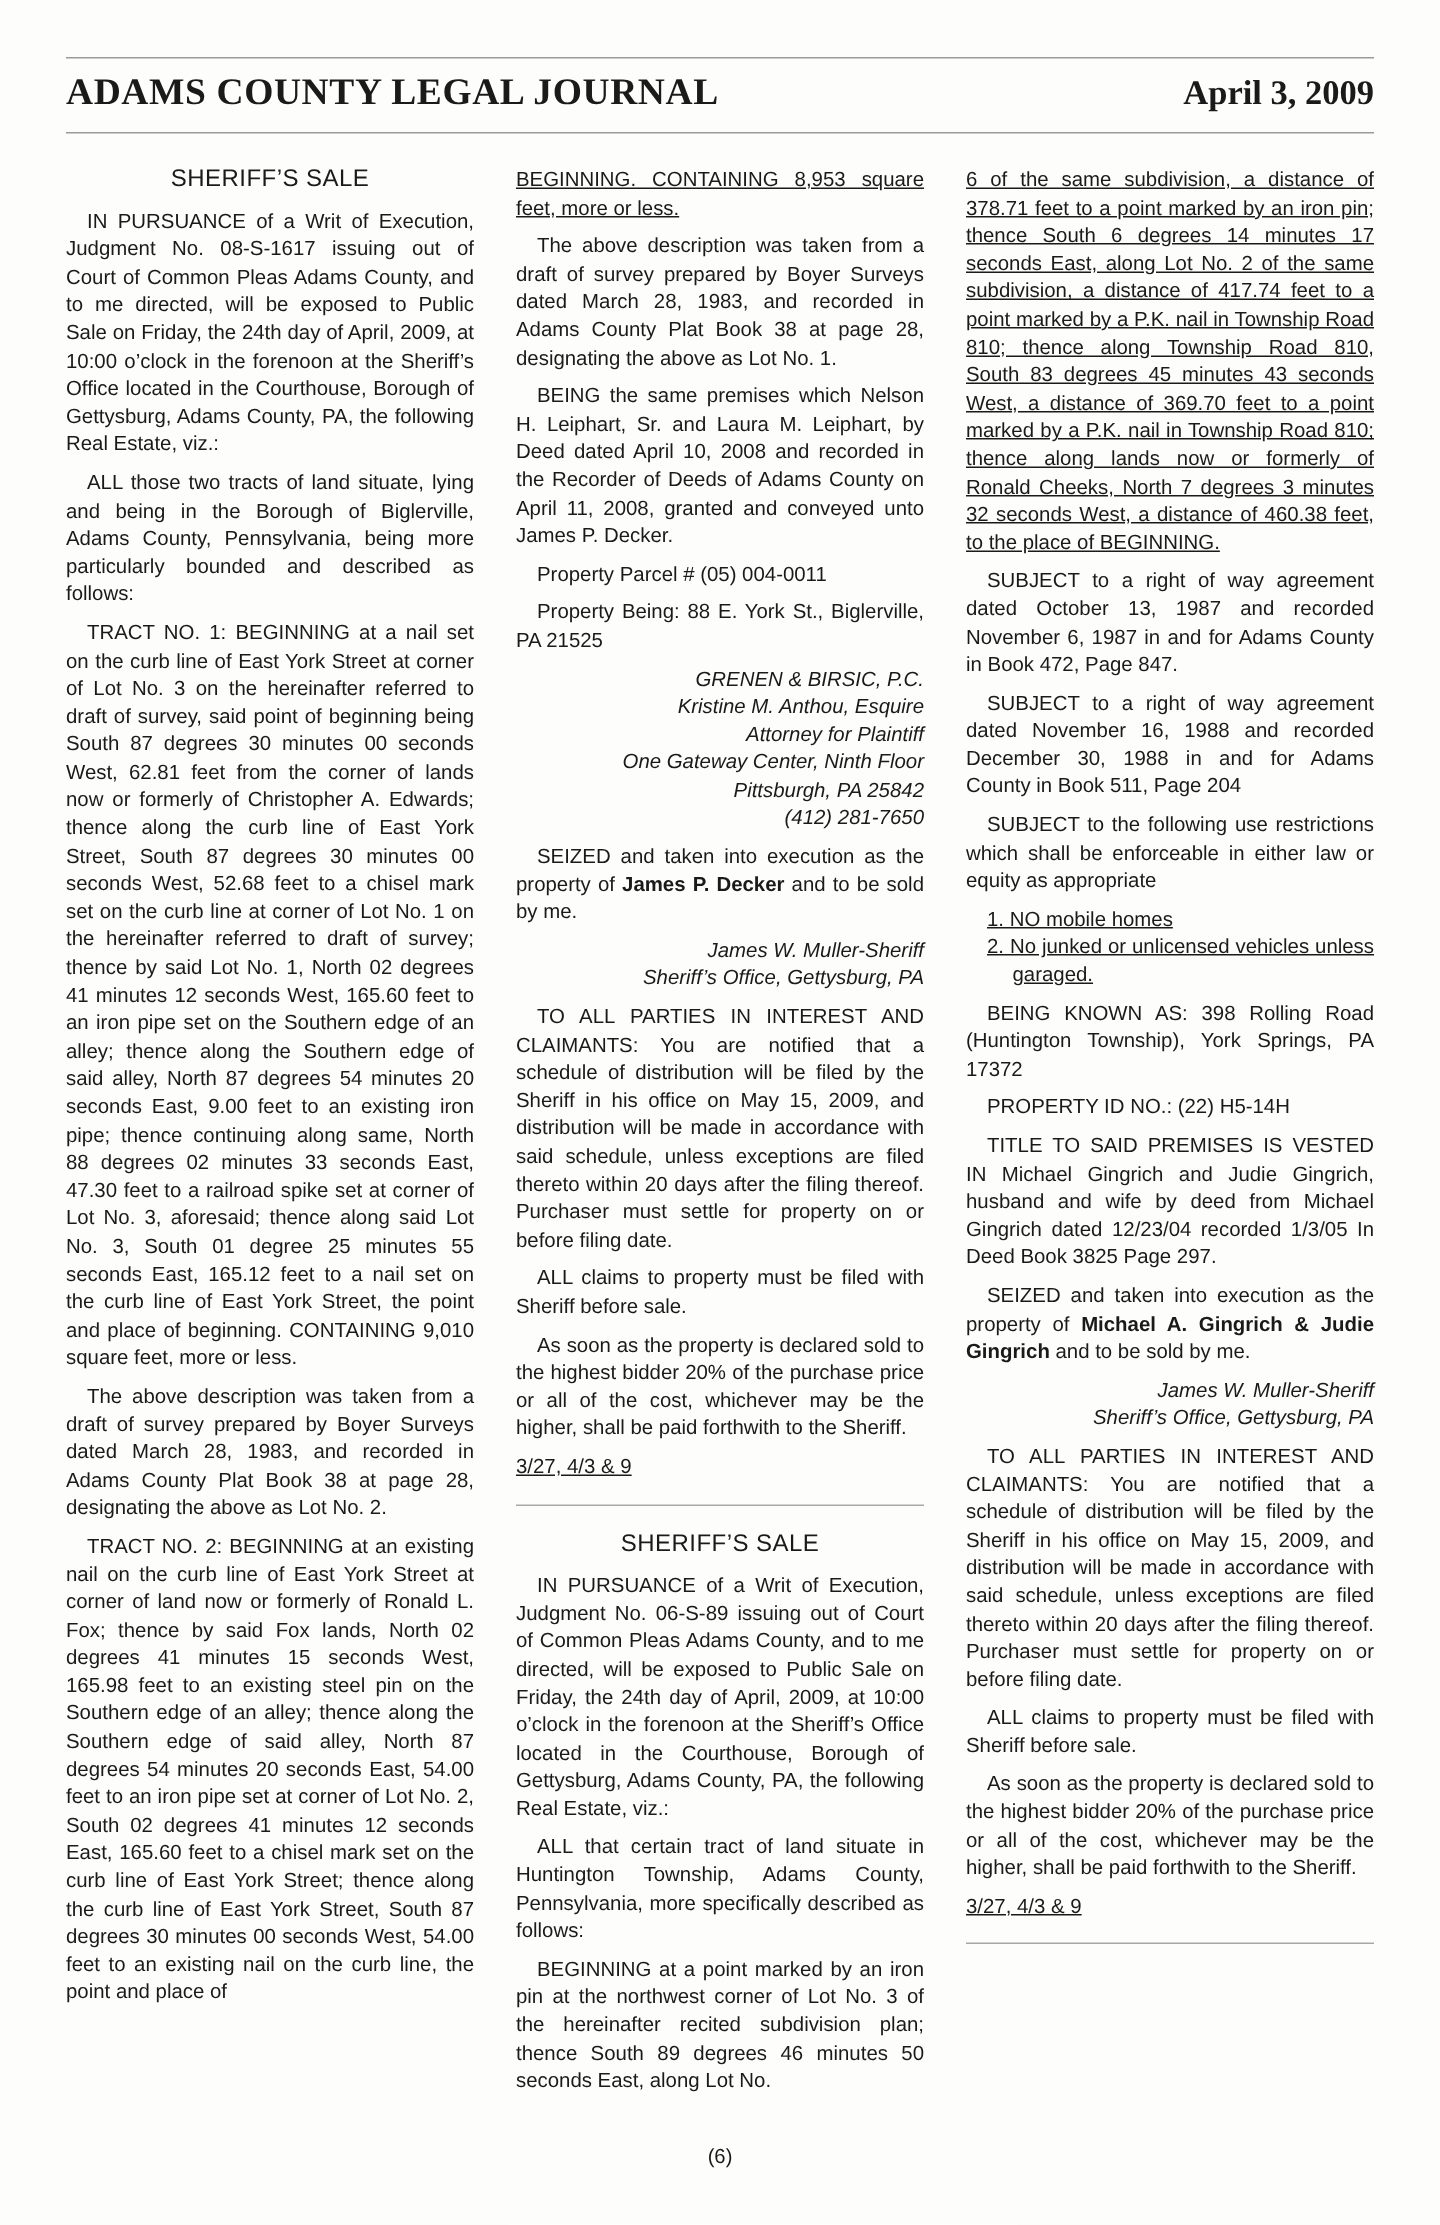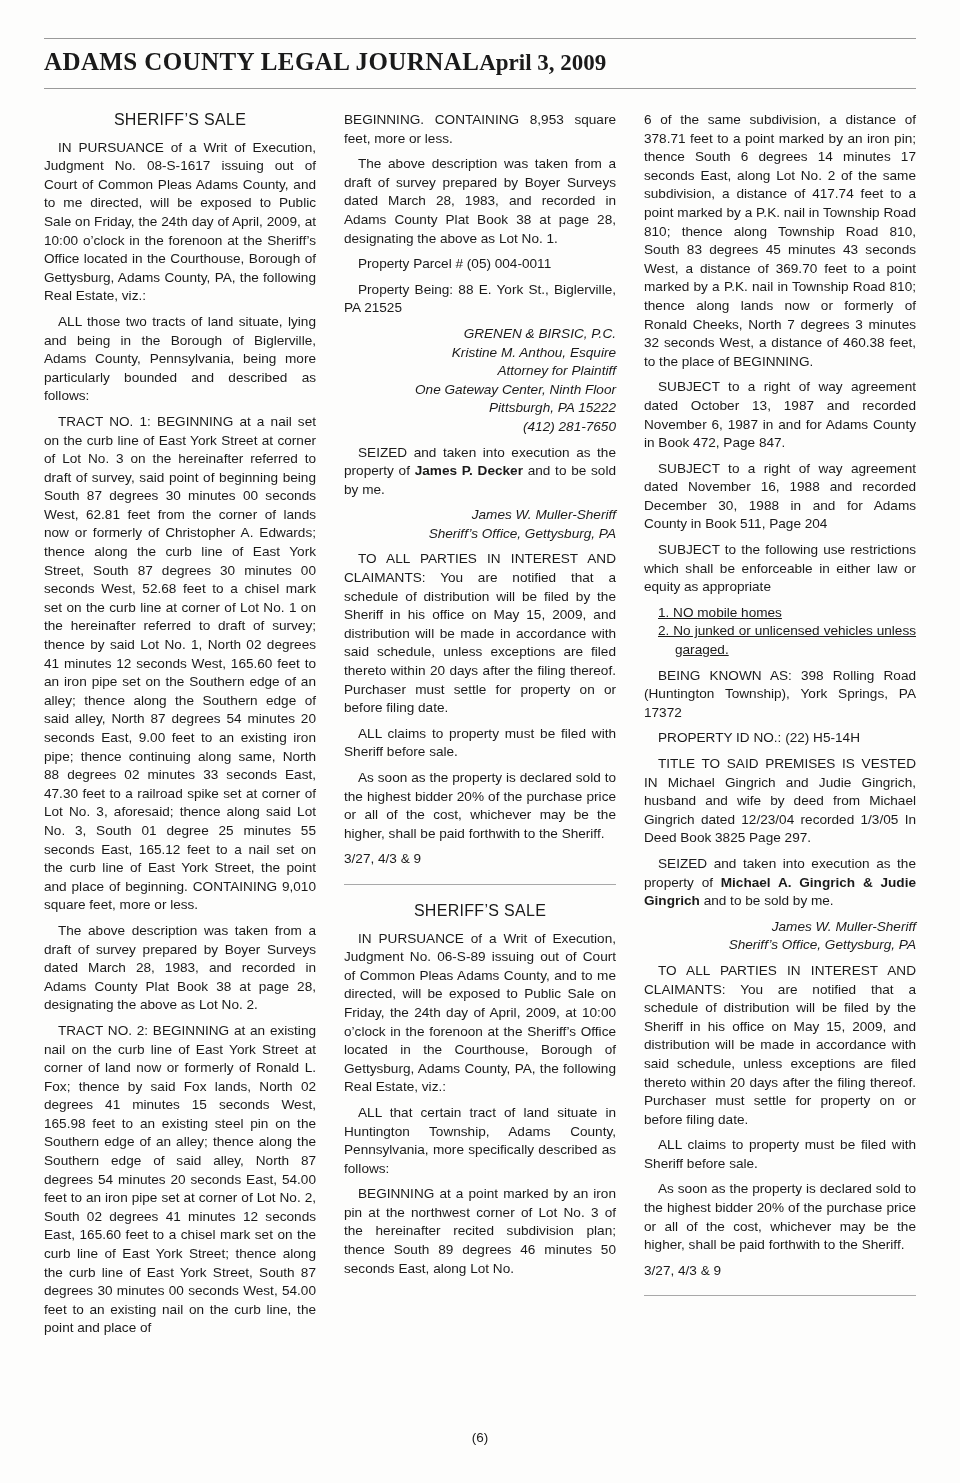--- a/index.html
+++ b/index.html
@@ -17,20 +17,21 @@
   }
   
   .header { padding: 38px 44px 0 44px; }
   .header-rule {
     border: none;
     border-top: 1px solid #9a9a9a;
     margin: 0;
   }
   .header-row {
     display: flex;
+    justify-content: space-between;
     align-items: baseline;
     padding: 9px 0 12px 0;
   }
   .journal-title {
     font-family: "Liberation Serif", serif;
     font-weight: 700;
     font-size: 25px;
     letter-spacing: 0.4px;
   }
   .journal-date {
@@ -54,21 +55,21 @@
     -webkit-hyphens: auto;
   }
   .notice-heading {
     text-align: center;
     font-size: 16px;
     font-weight: 400;
     letter-spacing: 0.3px;
     margin: 0 0 9px 0;
   }
   p.para { margin: 0 0 7px 0; text-indent: 14px; }
-  p.para.noindent { text-indent: 0; }
+  p.para.noindent { text-indent: 0; text-decoration: underline; }
   p.para b { font-weight: 700; }
   .right-block { text-align: right; margin: 0 0 7px 0; font-style: italic; }
   .sep {
     border: none;
     border-top: 1px solid #a8a8a8;
     margin: 15px 0 17px 0;
   }
   ol.restrictions {
     list-style: none;
     margin: 0 0 7px 0;
@@ -108,28 +109,29 @@
         <h2 class="notice-heading">SHERIFF’S SALE</h2>
         <p class="para"><span>IN PURSUANCE of a Writ of Execution, Judgment No. 08-S-1617 issuing out of Court of Common Pleas Adams County, and to me directed, will be exposed to Public Sale on Friday, the 24th day of April, 2009, at 10:00 o’clock in the forenoon at the Sheriff’s Office located in the Courthouse, Borough of Gettysburg, Adams County, PA, the following Real Estate, viz.:</span></p>
         <p class="para"><span>ALL those two tracts of land situate, lying and being in the Borough of Biglerville, Adams County, Pennsylvania, being more particularly bounded and described as follows:</span></p>
         <p class="para"><span>TRACT NO. 1: BEGINNING at a nail set on the curb line of East York Street at corner of Lot No. 3 on the hereinafter referred to draft of survey, said point of beginning being South 87 degrees 30 minutes 00 seconds West, 62.81 feet from the corner of lands now or formerly of Christopher A. Edwards; thence along the curb line of East York Street, South 87 degrees 30 minutes 00 seconds West, 52.68 feet to a chisel mark set on the curb line at corner of Lot No. 1 on the hereinafter referred to draft of survey; thence by said Lot No. 1, North 02 degrees 41 minutes 12 seconds West, 165.60 feet to an iron pipe set on the Southern edge of an alley; thence along the Southern edge of said alley, North 87 degrees 54 minutes 20 seconds East, 9.00 feet to an existing iron pipe; thence continuing along same, North 88 degrees 02 minutes 33 seconds East, 47.30 feet to a railroad spike set at corner of Lot No. 3, aforesaid; thence along said Lot No. 3, South 01 degree 25 minutes 55 seconds East, 165.12 feet to a nail set on the curb line of East York Street, the point and place of beginning. CONTAINING 9,010 square feet, more or less.</span></p>
         <p class="para"><span>The above description was taken from a draft of survey prepared by Boyer Surveys dated March 28, 1983, and recorded in Adams County Plat Book 38 at page 28, designating the above as Lot No. 2.</span></p>
         <p class="para"><span>TRACT NO. 2: BEGINNING at an existing nail on the curb line of East York Street at corner of land now or formerly of Ronald L. Fox; thence by said Fox lands, North 02 degrees 41 minutes 15 seconds West, 165.98 feet to an existing steel pin on the Southern edge of an alley; thence along the Southern edge of said alley, North 87 degrees 54 minutes 20 seconds East, 54.00 feet to an iron pipe set at corner of Lot No. 2, South 02 degrees 41 minutes 12 seconds East, 165.60 feet to a chisel mark set on the curb line of East York Street; thence along the curb line of East York Street, South 87 degrees 30 minutes 00 seconds West, 54.00 feet to an existing nail on the curb line, the point and place of</span></p>
       </div>
     <div class="col">
         <p class="para noindent"><span>BEGINNING. CONTAINING 8,953 square feet, more or less.</span></p>
         <p class="para"><span>The above description was taken from a draft of survey prepared by Boyer Surveys dated March 28, 1983, and recorded in Adams County Plat Book 38 at page 28, designating the above as Lot No. 1.</span></p>
+        <p class="para"><span>BEING the same premises which Nelson H. Leiphart, Sr. and Laura M. Leiphart, by Deed dated April 10, 2008 and recorded in the Recorder of Deeds of Adams County on April 11, 2008, granted and conveyed unto James P. Decker.</span></p>
         <p class="para"><span>Property Parcel # (05) 004-0011</span></p>
         <p class="para"><span>Property Being: 88 E. York St., Biglerville, PA 21525</span></p>
         <div class="right-block">
           <div>GRENEN &amp; BIRSIC, P.C.</div>
           <div>Kristine M. Anthou, Esquire</div>
           <div>Attorney for Plaintiff</div>
           <div>One Gateway Center, Ninth Floor</div>
-          <div>Pittsburgh, PA 15222</div>
+          <div>Pittsburgh, PA 25842</div>
           <div>(412) 281-7650</div>
         </div>
         <p class="para"><span>SEIZED and taken into execution as the property of </span><b>James P. Decker</b><span> and to be sold by me.</span></p>
         <div class="right-block">
           <div>James W. Muller-Sheriff</div>
           <div>Sheriff’s Office, Gettysburg, PA</div>
         </div>
         <p class="para"><span>TO ALL PARTIES IN INTEREST AND CLAIMANTS: You are notified that a schedule of distribution will be filed by the Sheriff in his office on May 15, 2009, and distribution will be made in accordance with said schedule, unless exceptions are filed thereto within 20 days after the filing thereof. Purchaser must settle for property on or before filing date.</span></p>
         <p class="para"><span>ALL claims to property must be filed with Sheriff before sale.</span></p>
         <p class="para"><span>As soon as the property is declared sold to the highest bidder 20% of the purchase price or all of the cost, whichever may be the higher, shall be paid forthwith to the Sheriff.</span></p>

